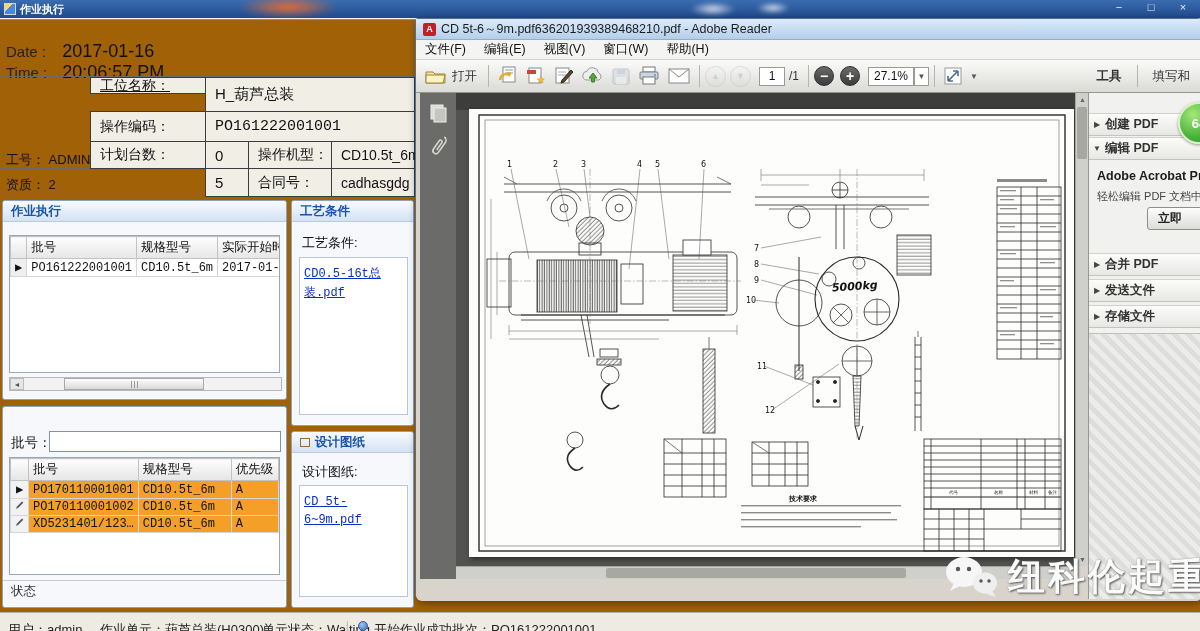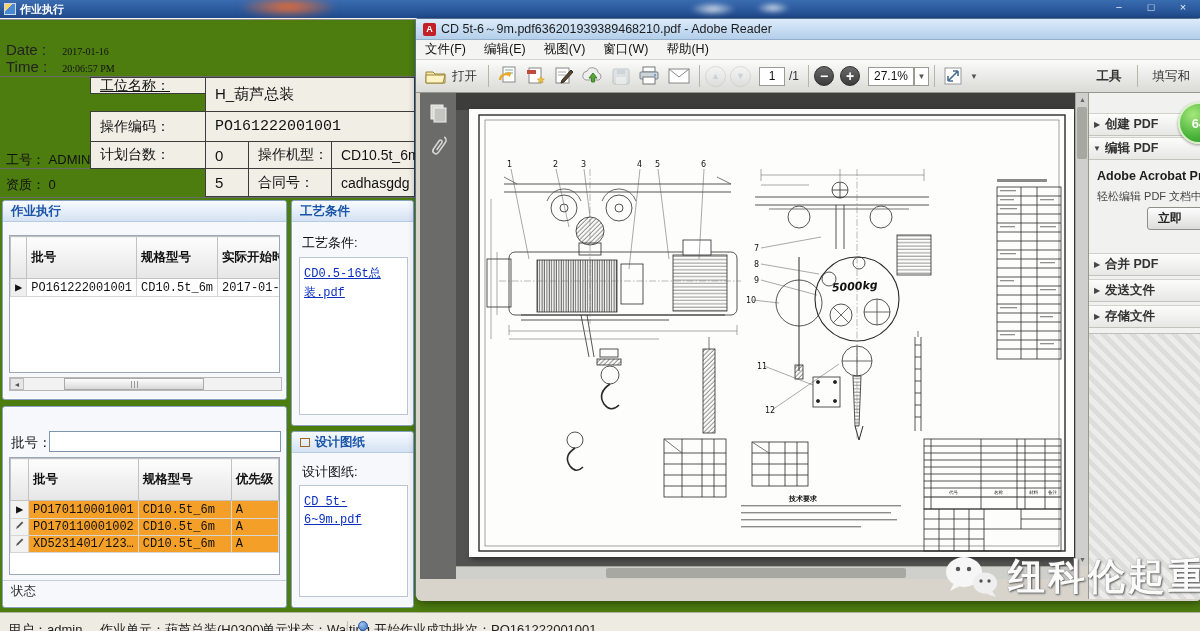--- a/index.html
+++ b/index.html
@@ -1,18 +1,18 @@
 <!DOCTYPE html>
 <html><head>
 <meta charset="utf-8">
 <style>
   html,body{margin:0;padding:0;background:#333;}
   *{box-sizing:border-box;}
   #screen{position:relative;width:1200px;height:631px;overflow:hidden;
-          font-family:"Liberation Sans","DejaVu Sans",sans-serif;background:#4d7c0f;}
+          font-family:"Liberation Sans","DejaVu Sans",sans-serif;background:#a16207;}
   .abs{position:absolute;}
   .mono{font-family:"Liberation Mono","DejaVu Sans Mono",monospace;}
 
   
   .titlebar{left:0;top:0;width:1200px;height:18px;
     background:linear-gradient(#3a6cb0,#1f4a8c);color:#fff;font-size:11px;
     display:flex;align-items:center;padding-left:4px;z-index:5;}
   .app-ico{width:12px;height:12px;margin-right:4px;border:1px solid #cfd8e8;
     background:linear-gradient(135deg,#ffd26e 0 40%,#4a8ad4 40%);}
   .blob-orange{left:238px;top:-4px;width:100px;height:22px;border-radius:50%;
@@ -22,39 +22,39 @@
     filter:blur(2px);z-index:30;}
   .winbtns{position:absolute;right:8px;top:1px;display:flex;gap:14px;z-index:7;}
   .winbtn{color:#e8eef8;font-size:11px;width:18px;text-align:center;cursor:default;}
 
   
   .menubar{left:0;top:18px;width:1200px;height:20px;background:#f6f4ee;
     border-bottom:1px solid #8f8f8f;display:flex;align-items:center;font-size:12px;color:#111;z-index:4;}
   .menubar span{padding:0 14px;}
   .clock{left:6px;top:41px;font-size:15px;color:#222;z-index:4;}
   .clock .lab{display:inline-block;width:52px;}
-  .clock .val{font-size:10px;font-family:Liberation Serif, serif;color:#111;}
+  .clock .val{font-size:18px;font-family:Liberation Sans, sans-serif;color:#111;}
   .hline{height:1px;background:#6a6a6a;z-index:4;}
 
   .cell{position:absolute;border:1px solid #3c3c3c;background:#f1eee6;display:flex;
     align-items:center;padding-left:9px;font-size:14px;color:#111;z-index:4;}
   .cell.val{font-size:15px;}
   .opr{position:absolute;font-size:13px;color:#111;z-index:4;}
 
   .panel{position:absolute;border:1px solid #87a2c4;border-radius:3px;background:#f6f8fb;
     box-shadow:0 0 0 1px #fff inset;z-index:4;}
   .panel .phead{height:21px;background:linear-gradient(#f8fbff,#d4e2f3);
     border-bottom:1px solid #b9cbe2;color:#1a55a8;font-size:12.5px;font-weight:bold;
     display:flex;align-items:center;padding-left:8px;border-radius:3px 3px 0 0;}
   .phead .mini-ico{width:10px;height:9px;margin-right:5px;border:1px solid #a06a20;
     background:linear-gradient(#ffd;60%,#e8b24a);}
 
   table.grid{border-collapse:collapse;background:#fff;font-size:12.5px;}
   table.grid th{background:linear-gradient(#fdfdfd,#e6e6e6);border:1px solid #c2c2c2;
-    font-weight:bold;text-align:left;padding:12px 4px;height:17px;color:#111;white-space:nowrap;}
+    font-weight:normal;text-align:left;padding:2px 4px;height:17px;color:#111;white-space:nowrap;}
   table.grid td{border:1px solid #d6d6d6;padding:1px 4px;height:16px;white-space:nowrap;
     font-family:"Liberation Mono","DejaVu Sans Mono",monospace;font-size:12px;color:#111;}
   td.sel{width:16px;background:#efefef;text-align:center;font-family:"DejaVu Sans",sans-serif;
     font-size:9px;color:#222;}
   tr.orange td{background:#f4a028;}
   tr.orange td.sel{background:#f2f2f2;}
 
   .hscroll{position:absolute;height:14px;background:#f2f2f2;border:1px solid #b8b8b8;
     display:flex;align-items:center;z-index:4;}
   .hs-arrow{width:14px;height:12px;background:#e7e7e7;border:1px solid #bdbdbd;
@@ -185,21 +185,21 @@
   <div class="cell val" style="left:205px;top:141px;width:44px;height:28px;">0</div>
   <div class="cell" style="left:248px;top:141px;width:84px;height:28px;">操作机型：</div>
   <div class="cell val" style="left:331px;top:141px;width:84px;height:28px;font-size:14px;">CD10.5t_6m</div>
 
   <div class="cell val" style="left:205px;top:168px;width:44px;height:29px;">5</div>
   <div class="cell" style="left:248px;top:168px;width:84px;height:29px;">合同号：</div>
   <div class="cell val" style="left:331px;top:168px;width:84px;height:29px;font-size:14px;">cadhasgdg</div>
 
   <div class="opr" style="left:6px;top:151px;">工号： ADMIN</div>
   <div class="abs hline" style="left:0;top:168px;width:90px;"></div>
-  <div class="opr" style="left:6px;top:176px;">资质： 0</div>
+  <div class="opr" style="left:6px;top:176px;">资质： 2</div>
   <div class="abs hline" style="left:0;top:197px;width:415px;"></div>
 
   <div class="panel" style="left:2px;top:200px;width:285px;height:200px;">
     <div class="phead">作业执行</div>
     <div style="position:absolute;left:6px;top:34px;right:6px;bottom:26px;background:#fff;border:1px solid #9aa7b8;overflow:hidden;">
       <table class="grid">
         <tbody>
             <tr>
           <th style="width:16px;"></th>
           <th style="width:104px;">批号</th>

